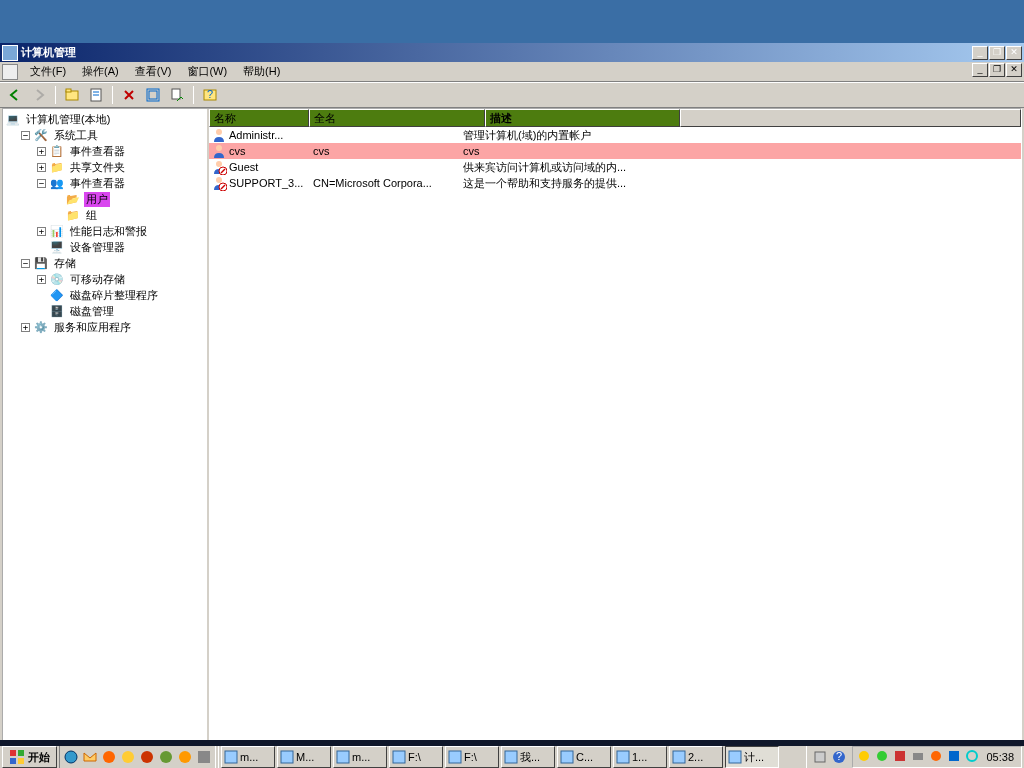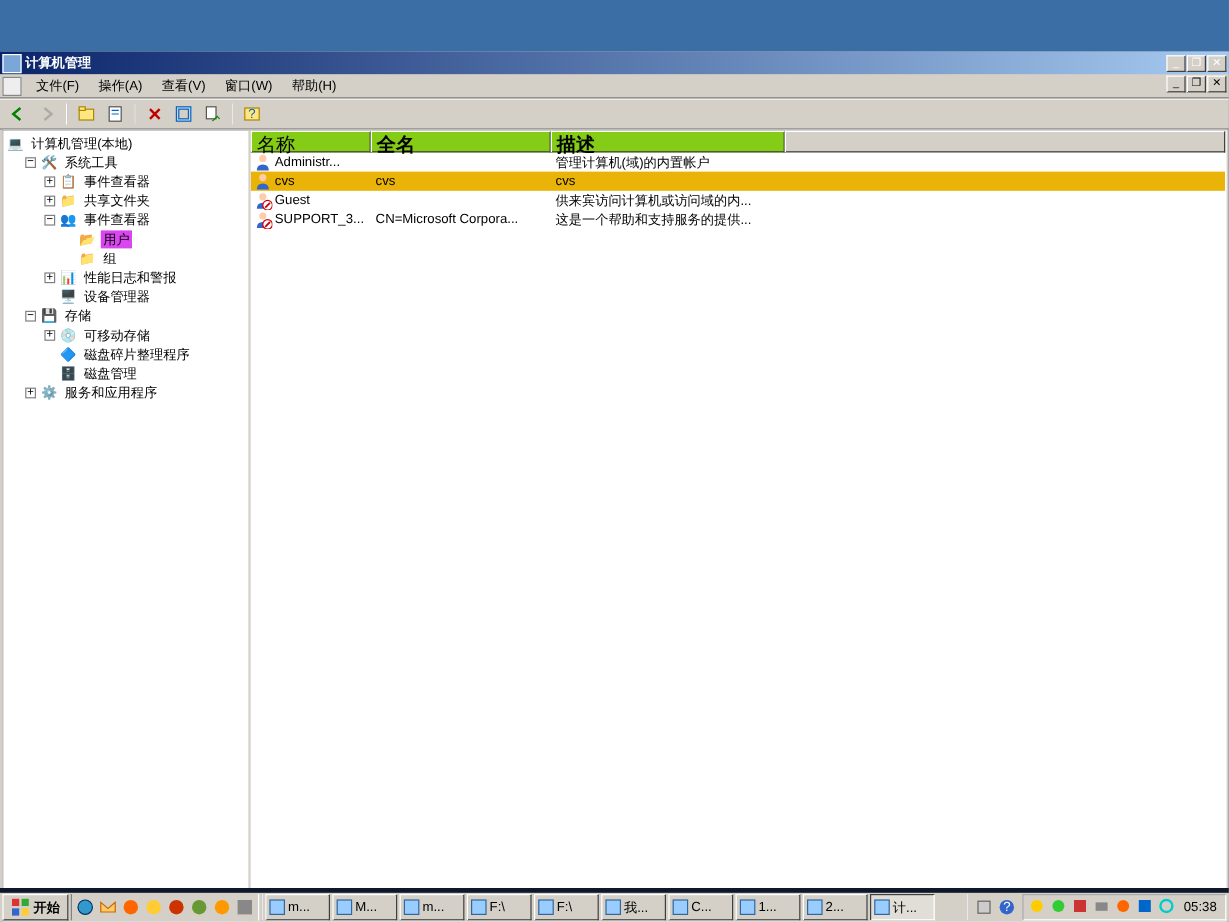--- a/index.html
+++ b/index.html
@@ -32,36 +32,36 @@
 .tr-row { display:flex; align-items:center; height:16px; white-space:nowrap; padding-left:2px;}
 .exp { width:9px; height:9px; border:1px solid #808080; background:#fff; font-size:9px; line-height:7px; text-align:center; margin-right:3px; font-family:monospace;}
 .exp.blank{ border:none; background:transparent;}
 .tic { width:16px; height:16px; margin-right:3px; display:inline-flex; align-items:center; justify-content:center; font-size:11px;}
 .ind { display:inline-block; }
 .i1{width:16px;} .i2{width:32px;} .i4{width:60px;}
 .sel { background:#d946ef; }
 .treelabel{ padding:0 2px;}
 
 .list-header { display:flex; height:18px; background:#d4d0c8;}
-.lh-col { border:1px solid; border-color:#fff #404040 #404040 #fff; padding:1px 4px; background:#84cc16; font-size:16px;}
-.lh-col.c1{ width:100px;} .lh-col.c2{ width:150px;font-weight:bold;} .lh-col.c3{ flex:0 0 195px;font-weight:bold;}
+.lh-col { border:1px solid; border-color:#fff #404040 #404040 #fff; padding:1px 4px; background:#4d7c0f; font-size:11px;}
+.lh-col.c1{ width:100px;} .lh-col.c2{ width:176px;} .lh-col.c3{ flex:0 0 195px;font-weight:bold;}
 .lh-rest{ flex:1; border:1px solid; border-color:#fff #404040 #404040 #fff; background:#d4d0c8;}
 
 .list-body{ flex:1; overflow:hidden;}
 .lr { display:flex; height:16px; align-items:center; font-size:12px;}
 .lr .lic{ width:16px; height:16px; margin:0 2px 0 2px; display:inline-flex; align-items:center; justify-content:center;}
 .lr .c1{ width:100px; display:flex; align-items:center; overflow:hidden; white-space:nowrap;}
 .lr .c2{ width:150px; overflow:hidden; white-space:nowrap; padding-left:4px;}
 .lr .c3{ width:195px; overflow:hidden; white-space:nowrap; padding-left:4px;}
-.lr.selected{ background:#eab308;}
+.lr.selected{ background:#fca5a5;}
 .lr.selected .c1,.lr.selected .c2,.lr.selected .c3{ }
 
 .statusbar { height:4px; background:#d4d0c8;}
 
-.taskbar { position:absolute; left:0; bottom:0; width:1024px; height:28px; background:#d4d0c8; border-top:4px solid #0f172a; display:flex; align-items:center; padding:2px; gap:2px;}
+.taskbar { position:absolute; left:0; bottom:0; width:1024px; height:28px; background:#d4d0c8; border-top:6px solid #0f172a; display:flex; align-items:center; padding:2px; gap:2px;}
 .start-btn{ height:22px; padding:0 6px; border:1px solid; border-color:#fff #404040 #404040 #fff; display:flex; align-items:center; gap:3px; font-weight:bold;}
 .ql { display:flex; gap:1px; padding:0 2px; border-left:1px solid #808080; border-right:1px solid #fff; height:22px; align-items:center;}
 .ql .qi{ width:18px; height:18px; display:flex; align-items:center; justify-content:center;}
 .tasks { flex:1; display:flex; gap:2px; overflow:hidden;}
 .task-btn{ height:22px; width:54px; border:1px solid; border-color:#fff #404040 #404040 #fff; display:flex; align-items:center; padding:0 2px; overflow:hidden; white-space:nowrap; font-size:11px; gap:2px;}
 .task-btn.active{ border-color:#404040 #fff #fff #404040; background:#e0ded6;}
 .task-btn .ti{ width:14px;height:14px; flex-shrink:0;}
 .tray { display:flex; align-items:center; gap:2px; padding:0 4px; border:1px inset #fff; height:22px;}
 .tray .ti{ width:16px; height:16px;}
 .clock{ padding:0 3px;}

